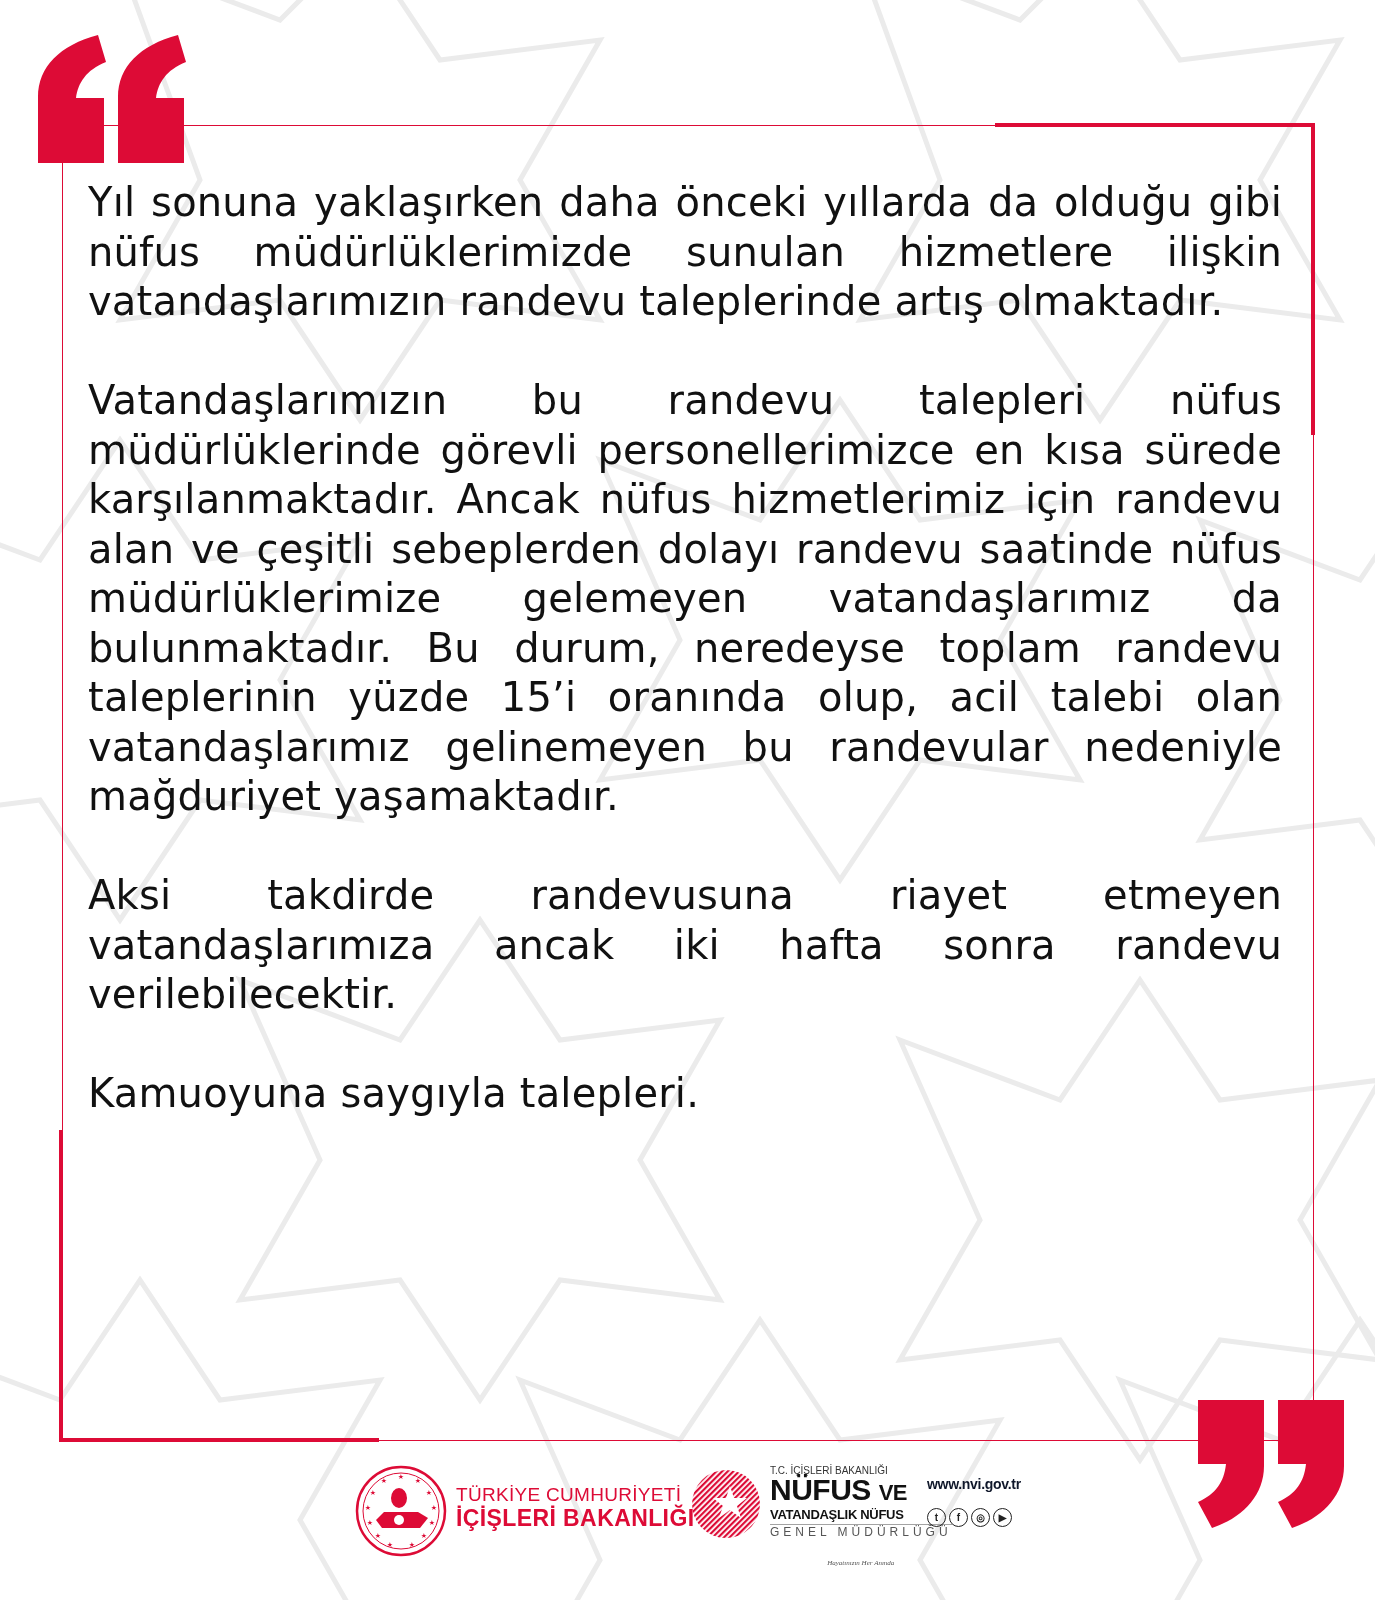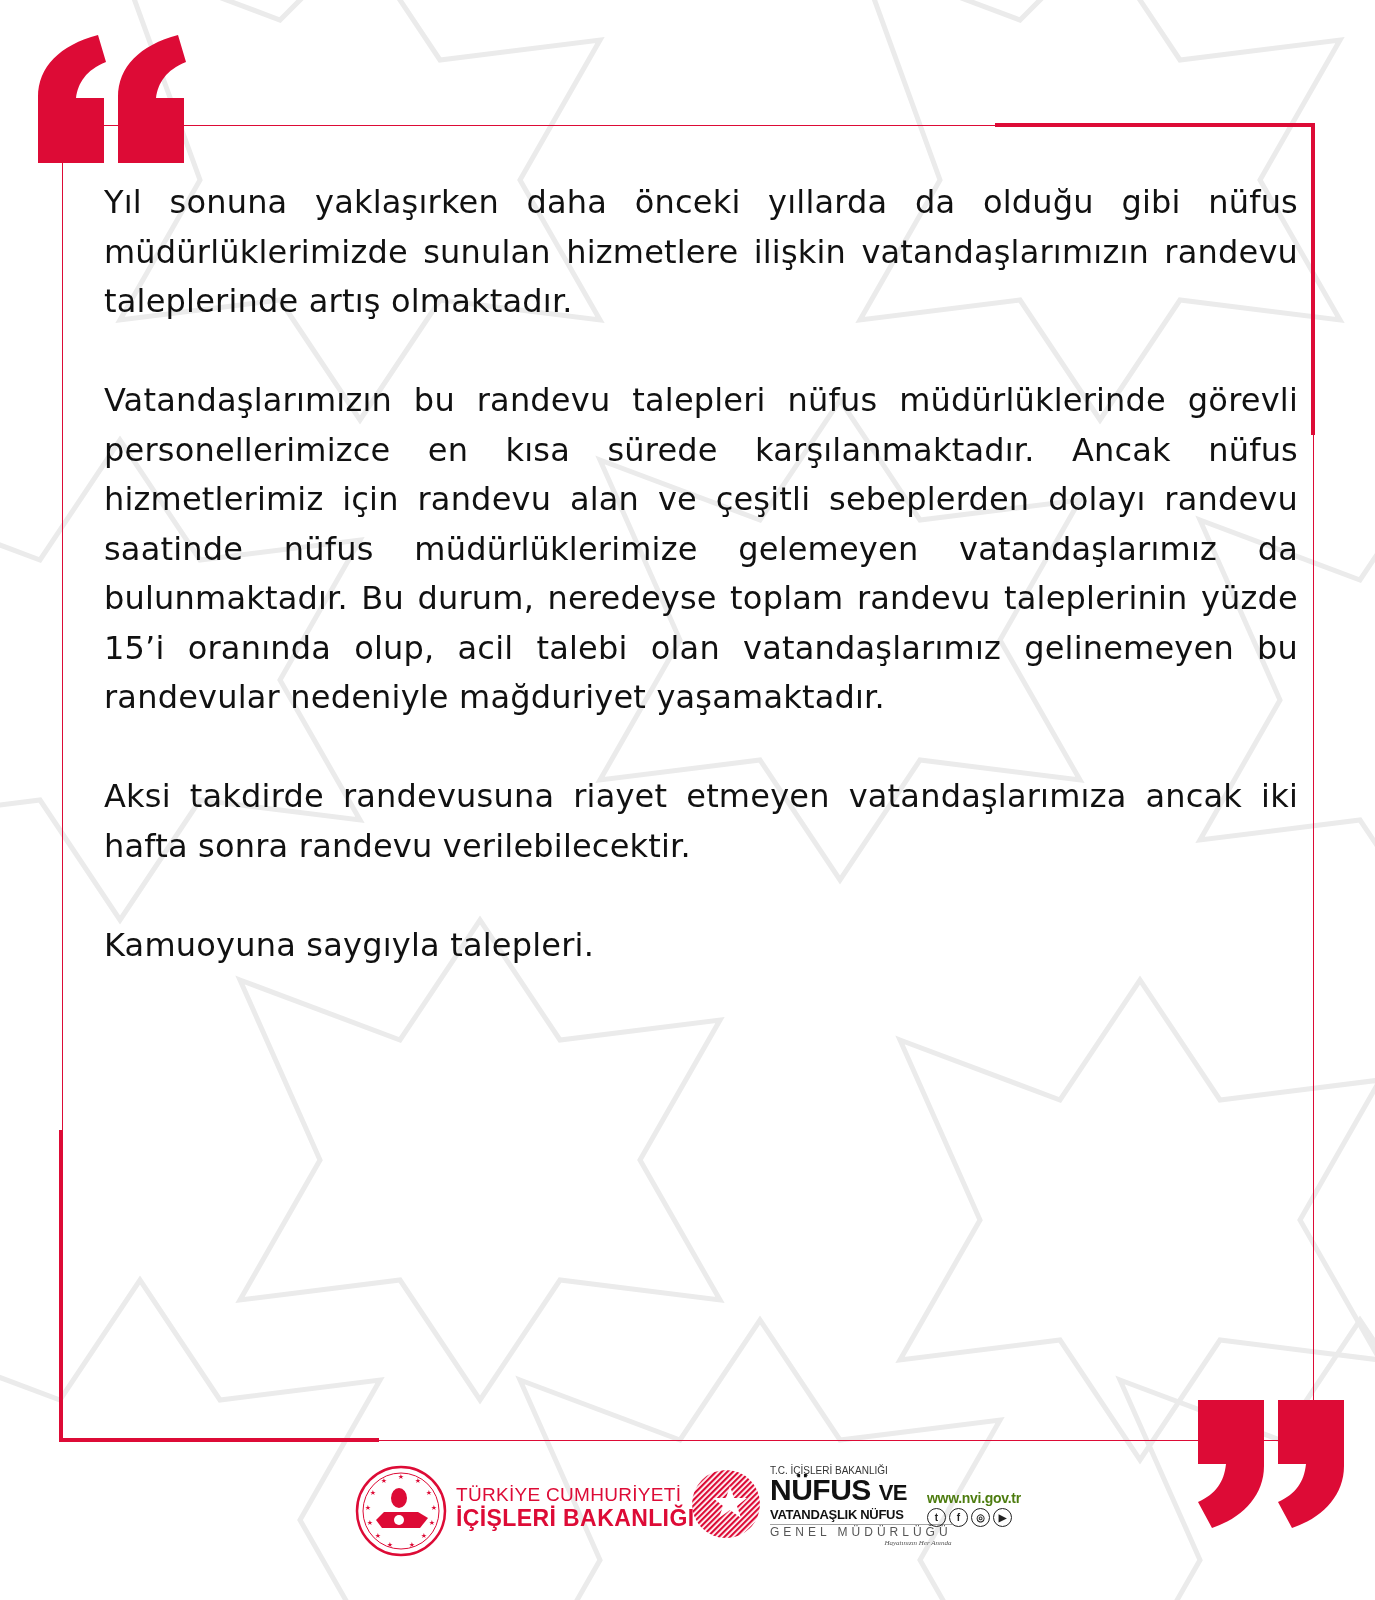--- a/index.html
+++ b/index.html
@@ -5,39 +5,39 @@
     html, body { margin: 0; padding: 0; }
     body {
       width: 1375px; height: 1600px; position: relative; overflow: hidden;
       background: #ffffff;
       font-family: "DejaVu Sans", sans-serif;
     }
     .bg-pattern { position: absolute; left: 0; top: 0; width: 1375px; height: 1600px; z-index: 0; }
     .frame-line { position: absolute; background: #dd0b36; z-index: 1; }
     .quote-mark { position: absolute; z-index: 2; }
     .content {
-      position: absolute; left: 104px; top: 178px; width: 1194px; z-index: 3;
-      color: #111; font-size: 32px; line-height: 49.5px; letter-spacing: 0.2px;
+      position: absolute; left: 88px; top: 178px; width: 1194px; z-index: 3;
+      color: #111; font-size: 40px; line-height: 49.5px; letter-spacing: 0.2px;
     }
     .content p { margin: 0 0 49.5px 0; text-align: justify; text-align-last: left; }
     .content b { font-weight: bold; }
     .footer { position: absolute; top: 1462px; left: 0; width: 1375px; height: 100px; z-index: 3; }
     .mib-seal { position: absolute; left: 354px; top: 2px; width: 94px; height: 94px; }
     .mib-text { position: absolute; left: 456px; top: 22px; color: #dd0b36; font-family: "Liberation Sans", sans-serif; }
     .mib-line1 { font-size: 19px; letter-spacing: 0.3px; line-height: 22px; }
     .mib-line2 { font-size: 23px; font-weight: bold; letter-spacing: 0.4px; line-height: 24px; }
     .nvi-emblem { position: absolute; left: 690px; top: 6px; width: 72px; height: 72px; }
     .nvi-text { position: absolute; left: 770px; top: 4px; color: #111; font-family: "Liberation Sans", sans-serif; }
     .nvi-small { font-size: 10px; color: #333; line-height: 10px; }
     .nvi-big { font-size: 30px; font-weight: bold; line-height: 28px; letter-spacing: -0.5px; }
     .nvi-big .ve { font-size: 22px; margin-top: 42px; }
     .nvi-mid { font-size: 13px; font-weight: bold; line-height: 15px; letter-spacing: -0.3px; }
     .nvi-gm { font-size: 12px; letter-spacing: 4px; color: #555; line-height: 14px; border-top: 1px solid #a3a3a3; margin-top: 2px; }
-    .nvi-slogan { font-family: "Liberation Serif", serif; font-style: italic; font-size: 7px; color: #555; text-align: right; }
-    .website { position: absolute; left: 927px; top: 28px; font-family: "Liberation Sans", sans-serif; font-size: 14px; font-weight: bold; color: #4d7c0f; letter-spacing: -0.3px; }
+    .nvi-slogan { font-family: "Liberation Serif", serif; font-style: italic; font-size: 7px; color: #555; text-align: center; margin-top: 20px; }
+    .website { position: absolute; left: 927px; top: 14px; font-family: "Liberation Sans", sans-serif; font-size: 14px; font-weight: bold; color: #0f172a; letter-spacing: -0.3px; }
     .socials { position: absolute; left: 927px; top: 46px; display: flex; gap: 3px; }
     .social { width: 19px; height: 19px; border: 1.5px solid #222; border-radius: 50%; display: flex; align-items: center; justify-content: center; font-size: 10px; font-weight: bold; color: #222; font-family: "Liberation Sans", sans-serif; box-sizing: border-box; }
   </style>
 </head>
 <body>
 
 <svg class="bg-pattern" viewBox="0 0 1375 1600">
   <g fill="none" stroke="#ebebeb" stroke-width="5">
     <polygon points="120,-40 280,20 360,-60 440,60 600,40 520,180 600,320 440,300 360,420 280,300 120,320 200,180"></polygon>
     <polygon points="860,-40 1020,20 1100,-60 1180,60 1340,40 1260,180 1340,320 1180,300 1100,420 1020,300 860,320 940,180"></polygon>

